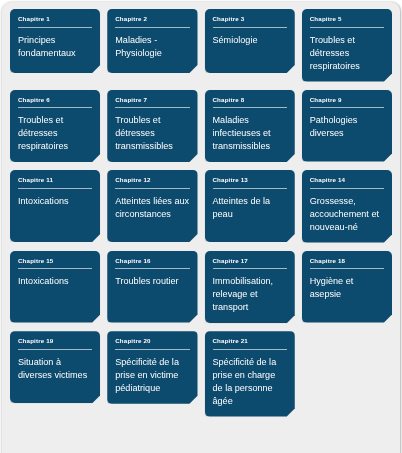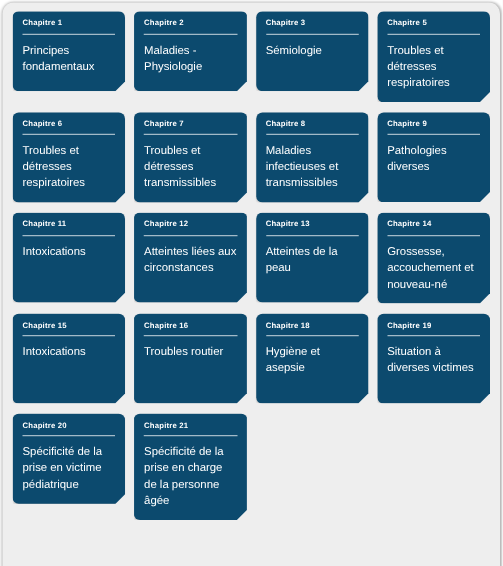--- a/index.html
+++ b/index.html
@@ -164,20 +164,25 @@
         <div class="chapter-rule"></div>
         <div class="chapter-title">Intoxications</div>
       </div>
       <div class="chapter-card r4">
         <div class="chapter-label">Chapitre 16</div>
         <div class="chapter-rule"></div>
         <div class="chapter-title">Troubles routier</div>
       </div>
 
       <div class="chapter-card r5">
+        <div class="chapter-label">Chapitre 17</div>
+        <div class="chapter-rule"></div>
+        <div class="chapter-title">Immobilisation, relevage et transport</div>
+      </div>
+      <div class="chapter-card r5">
         <div class="chapter-label">Chapitre 18</div>
         <div class="chapter-rule"></div>
         <div class="chapter-title">Hygiène et asepsie</div>
       </div>
       <div class="chapter-card r5">
         <div class="chapter-label">Chapitre 19</div>
         <div class="chapter-rule"></div>
         <div class="chapter-title">Situation à diverses victimes</div>
       </div>
       <div class="chapter-card r5">

